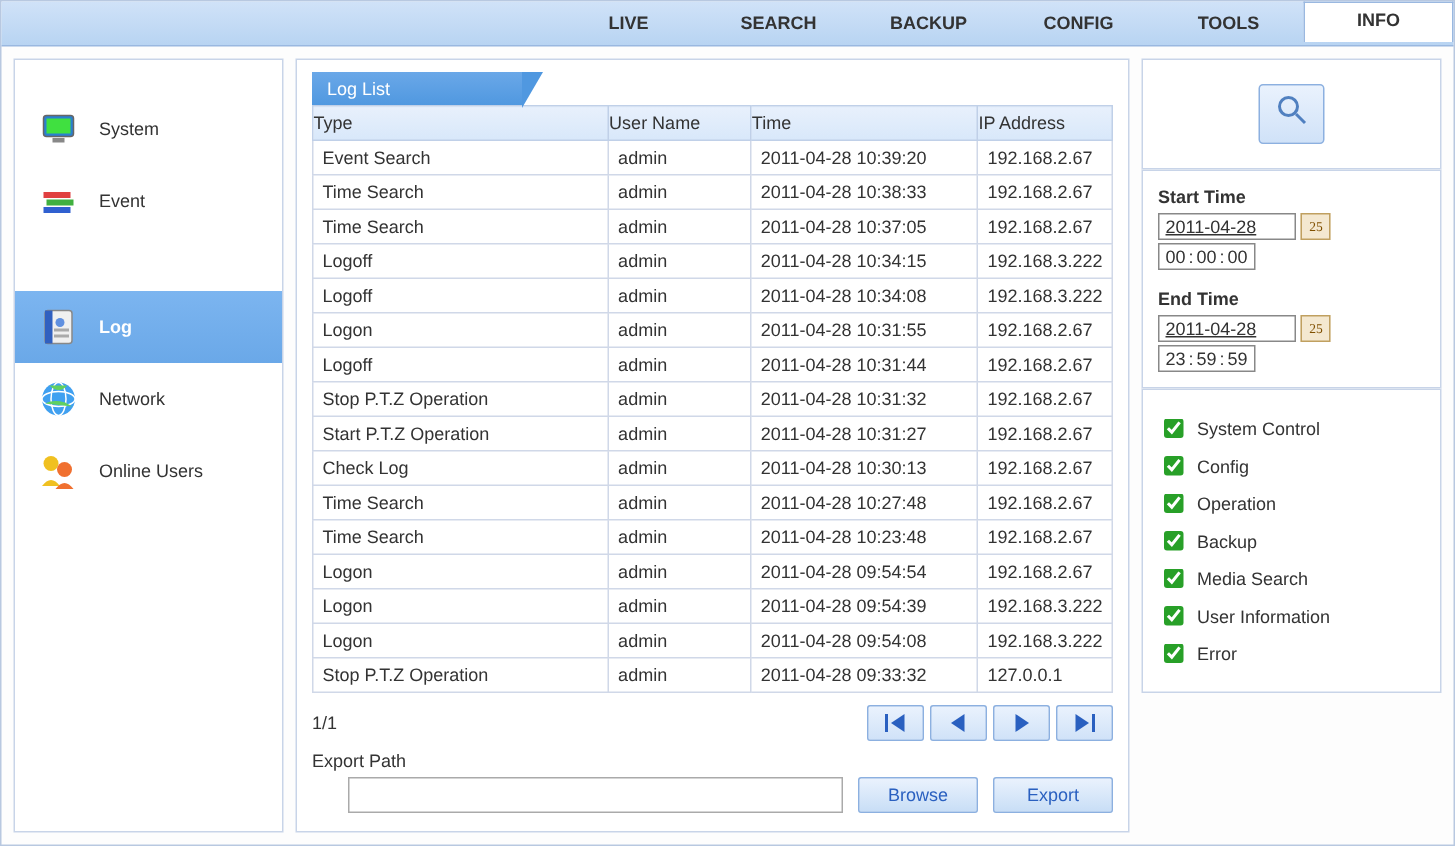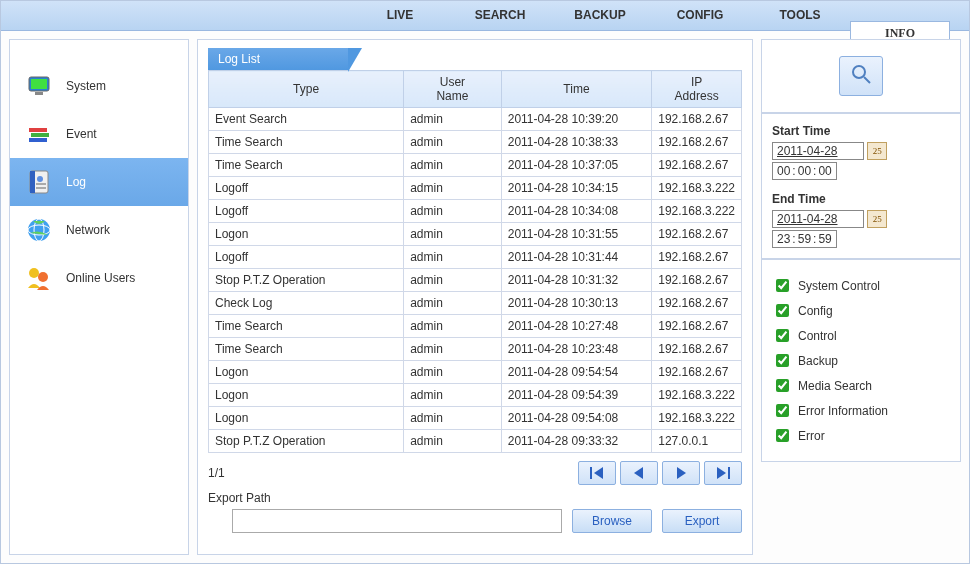--- a/index.html
+++ b/index.html
@@ -15,38 +15,37 @@
     height: 564px;
     background: #fdfdfd;
     border: 1px solid #b8c8e0;
   }
   .topbar {
     height: 30px;
     background: linear-gradient(#d0e2f8,#b8d4f2);
     border-bottom: 1px solid #9ab8e0;
     display: flex;
     justify-content: flex-end;
-    padding-right: 19px;
+    padding-right: 0;
   }
   .topbar .tab {
     width: 100px;
     text-align: center;
     line-height: 28px;
     font-weight: bold;
     color: #333;
     cursor: pointer;
   }
   .topbar .tab.active {
     background: #fff;
     border: 1px solid #9ab8e0;
     border-bottom: none;
-    margin-top: 20px;
+    margin-top: 0;
     height: 27px;
     line-height: 22px;
-    font-family: Liberation Serif, serif;
   }
   .content {
     display: flex;
     padding: 8px;
     gap: 8px;
     height: calc(100% - 30px);
   }
   .sidebar {
     width: 180px;
     background: #fff;
@@ -57,21 +56,22 @@
     display: flex;
     align-items: center;
     height: 48px;
     padding-left: 16px;
     gap: 14px;
     cursor: pointer;
   }
   .sidebar-item.active {
     background: linear-gradient(#7cb5f0,#6aa8e8);
     color: #fff;
-    font-weight: normal;
+    font-weight: bold;
+    margin-top: 36px;
   }
   .sb-icon { width: 26px; height: 26px; display:flex; align-items:center; justify-content:center; }
   .main {
     flex: 1;
     background: #fff;
     border: 1px solid #c8d4e8;
     padding: 8px 10px;
     display: flex;
     flex-direction: column;
   }
@@ -91,23 +91,23 @@
     border-top: 0;
     border-bottom: 24px solid transparent;
   }
   table.log {
     width: 100%;
     border-collapse: collapse;
     margin-top: 0;
   }
   table.log th {
     background: linear-gradient(#e8f0fc,#d8e8fa);
-    text-align: center;
+    text-align: left;
     font-weight: normal;
-    padding: 4px 22px;
+    padding: 4px 0;
     border: 1px solid #c0d0e8;
     font-size: 12px;
   }
   table.log td {
     padding: 4px 6px;
     border: 1px solid #d0d8e8;
     font-size: 12px;
     height: 22px;
   }
   .col-type { width: 210px; }
@@ -320,20 +320,26 @@
             <tr>
               <td>Logoff</td>
               <td>admin</td>
               <td>2011-04-28 10:31:44</td>
               <td>192.168.2.67</td>
             </tr>
             <tr>
               <td>Stop P.T.Z Operation</td>
               <td>admin</td>
               <td>2011-04-28 10:31:32</td>
+              <td>192.168.2.67</td>
+            </tr>
+            <tr>
+              <td>Start P.T.Z Operation</td>
+              <td>admin</td>
+              <td>2011-04-28 10:31:27</td>
               <td>192.168.2.67</td>
             </tr>
             <tr>
               <td>Check Log</td>
               <td>admin</td>
               <td>2011-04-28 10:30:13</td>
               <td>192.168.2.67</td>
             </tr>
             <tr>
               <td>Time Search</td>
@@ -448,33 +454,33 @@
           <label>
             <input type="checkbox" checked="" style="">
             <span>System Control</span>
           </label>
           <label>
             <input type="checkbox" checked="" style="">
             <span>Config</span>
           </label>
           <label>
             <input type="checkbox" checked="" style="">
-            <span>Control</span>
+            <span>Operation</span>
           </label>
           <label>
             <input type="checkbox" checked="" style="">
             <span>Backup</span>
           </label>
           <label>
             <input type="checkbox" checked="" style="">
             <span>Media Search</span>
           </label>
           <label>
             <input type="checkbox" checked="" style="">
-            <span>Error Information</span>
+            <span>User Information</span>
           </label>
           <label>
             <input type="checkbox" checked="" style="">
             <span>Error</span>
           </label>
         </div>
     </div>
 
   </div>
 </div>

